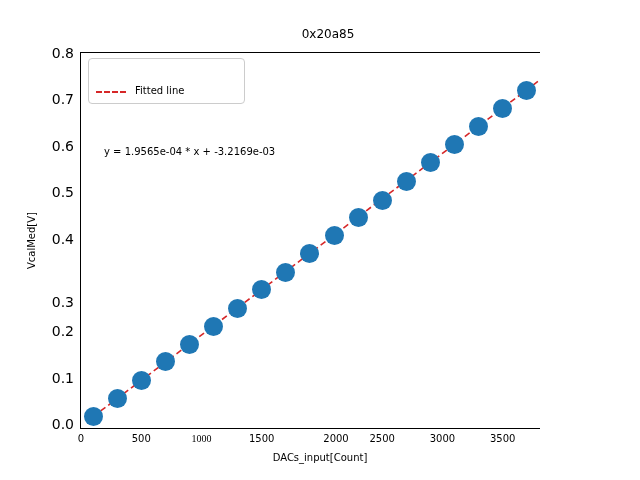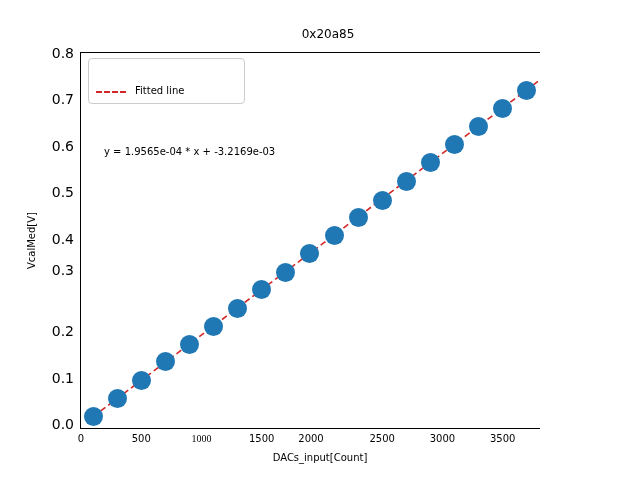--- a/index.html
+++ b/index.html
@@ -196,29 +196,29 @@
           <div class="data-point" title="3900, 0.762" style="left: 469.9px; top: 17.64px; background: rgb(31, 119, 180);"></div>
         </div>
     </div>
   </div>
 
   <div id="ticks-layer">
       <div class="xtick-label" style="left: 81px;">0</div>
       <div class="xtick-label" style="left: 141.24px;">500</div>
       <div class="xtick-label" style="left: 201.49px; font-family: Liberation Serif, serif;">1000</div>
       <div class="xtick-label" style="left: 261.73px;">1500</div>
-      <div class="xtick-label" style="left: 311px;">2000</div>
+      <div class="xtick-label" style="left: 336px;">2000</div>
       <div class="xtick-label" style="left: 382.22px;">2500</div>
       <div class="xtick-label" style="left: 442.46px;">3000</div>
       <div class="xtick-label" style="left: 502.71px;">3500</div>
       <div class="xtick-label" style="left: 562.95px;">4000</div>
       <div class="ytick-label" style="top: 424.29px;">0.0</div>
       <div class="ytick-label" style="top: 377.88px;">0.1</div>
       <div class="ytick-label" style="top: 331.47px;">0.2</div>
-      <div class="ytick-label" style="top: 270px;">0.3</div>
+      <div class="ytick-label" style="top: 302px;">0.3</div>
       <div class="ytick-label" style="top: 238.64px;">0.4</div>
       <div class="ytick-label" style="top: 192.23px;">0.5</div>
       <div class="ytick-label" style="top: 145.82px;">0.6</div>
       <div class="ytick-label" style="top: 99.41px;">0.7</div>
       <div class="ytick-label" style="top: 53px;">0.8</div>
     </div>
 
   <div id="equation">y = 1.9565e-04 * x + -3.2169e-03</div>
 
   <div id="legend">

